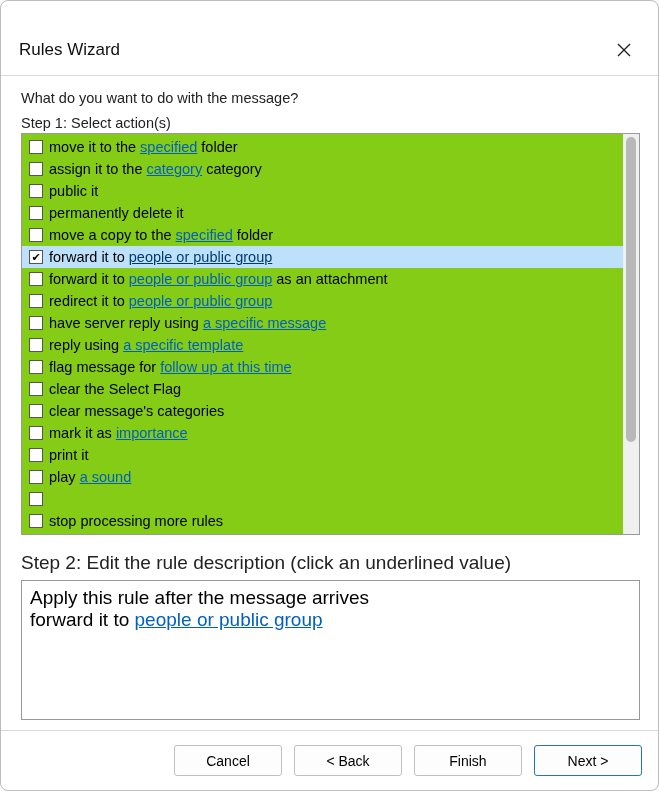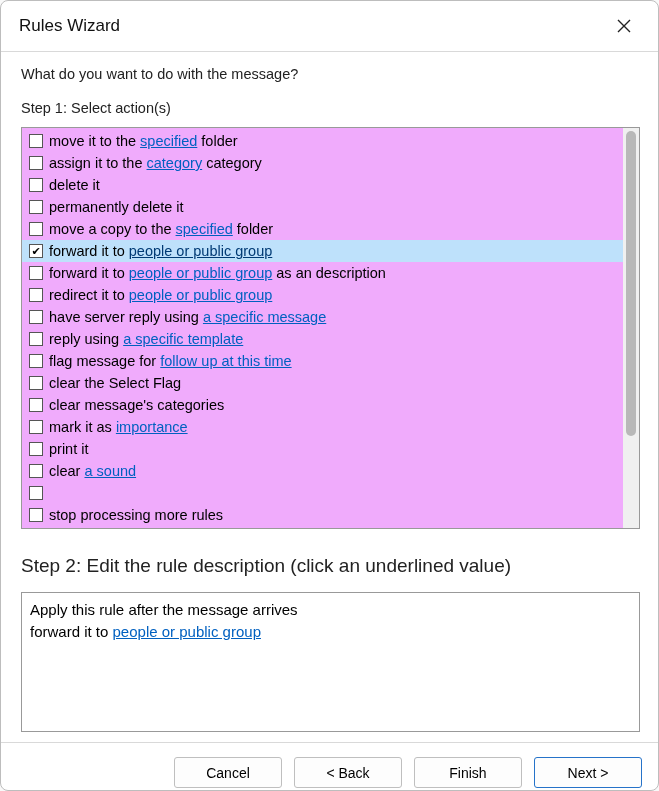--- a/index.html
+++ b/index.html
@@ -21,20 +21,21 @@
       display: flex;
       flex-direction: column;
       overflow: hidden;
     }
     .titlebar {
       display: flex;
       align-items: center;
       justify-content: space-between;
       padding: 10px 16px 10px 18px;
       border-bottom: 1px solid #d9d9d9;
+      margin-top: 24px;
     }
     .titlebar .title {
       font-size: 17px;
       color: #111;
     }
     .close-btn {
       width: 36px;
       height: 30px;
       display: flex;
       align-items: center;
@@ -57,21 +58,21 @@
     }
     .step-label {
       font-size: 14.5px;
       margin-bottom: 0;
       color: #222;
     }
     .actions-frame {
       border: 1px solid #999;
       height: 402px;
       display: flex;
-      background: #f0abfc;
+      background: #84cc16;
     }
     .actions-inner {
       flex: 1;
       overflow: hidden;
       padding: 2px 0 2px 0;
     }
     .action-row {
       display: flex;
       align-items: center;
       height: 22px;
@@ -121,26 +122,26 @@
       font-size: 19px;
       margin-top: 14px;
       margin-bottom: 4px;
       color: #222;
     }
     .desc-frame {
       border: 1px solid #999;
       height: 140px;
       background: #fff;
       padding: 6px 8px;
-      font-size: 15px;
+      font-size: 19px;
       line-height: 22px;
     }
     .button-bar {
       border-top: 1px solid #d9d9d9;
-      padding: 14px 16px 2px 16px;
+      padding: 14px 16px 14px 16px;
       display: flex;
       justify-content: flex-end;
       gap: 12px;
     }
     .btn {
       min-width: 108px;
       height: 31px;
       border: 1px solid #bfbfbf;
       background: #fdfdfd;
       border-radius: 3px;
@@ -176,37 +177,37 @@
           <div class="action-row">
             <span class="cb"></span>
             <span><span>move it to the </span><span class="ul">specified</span><span> folder</span></span>
           </div>
           <div class="action-row">
             <span class="cb"></span>
             <span><span>assign it to the </span><span class="ul">category</span><span> category</span></span>
           </div>
           <div class="action-row">
             <span class="cb"></span>
-            <span><span>delete it</span></span>
+            <span><span>public it</span></span>
           </div>
           <div class="action-row">
             <span class="cb"></span>
             <span><span>permanently delete it</span></span>
           </div>
           <div class="action-row">
             <span class="cb"></span>
             <span><span>move a copy to the </span><span class="ul">specified</span><span> folder</span></span>
           </div>
           <div class="action-row selected">
             <span class="cb checked"></span>
             <span><span>forward it to </span><span class="ul">people or public group</span></span>
           </div>
           <div class="action-row">
             <span class="cb"></span>
-            <span><span>forward it to </span><span class="ul">people or public group</span><span> as an description</span></span>
+            <span><span>forward it to </span><span class="ul">people or public group</span><span> as an attachment</span></span>
           </div>
           <div class="action-row">
             <span class="cb"></span>
             <span><span>redirect it to </span><span class="ul">people or public group</span></span>
           </div>
           <div class="action-row">
             <span class="cb"></span>
             <span><span>have server reply using </span><span class="ul">a specific message</span></span>
           </div>
           <div class="action-row">
@@ -228,21 +229,21 @@
           <div class="action-row">
             <span class="cb"></span>
             <span><span>mark it as </span><span class="ul">importance</span></span>
           </div>
           <div class="action-row">
             <span class="cb"></span>
             <span><span>print it</span></span>
           </div>
           <div class="action-row">
             <span class="cb"></span>
-            <span><span>clear </span><span class="ul">a sound</span></span>
+            <span><span>play </span><span class="ul">a sound</span></span>
           </div>
           <div class="action-row">
             <span class="cb"></span>
           </div>
           <div class="action-row">
             <span class="cb"></span>
             <span><span>stop processing more rules</span></span>
           </div>
         </div>
       <div class="scrollbar">

